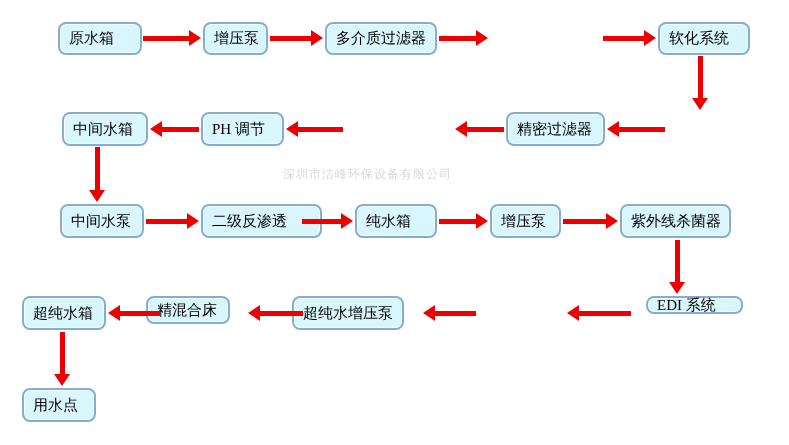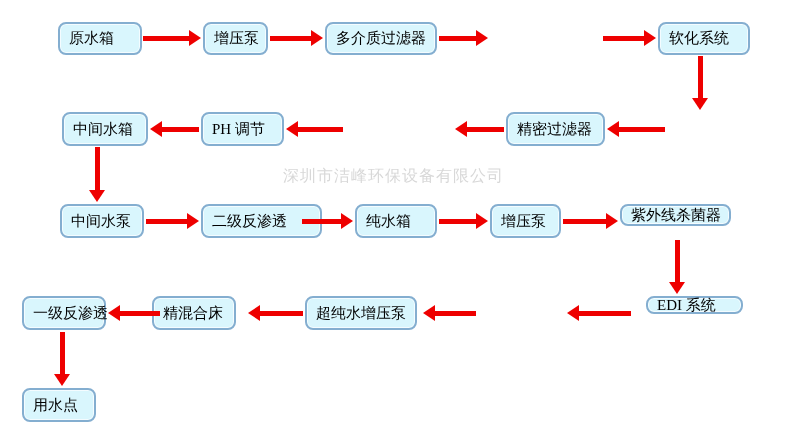--- a/index.html
+++ b/index.html
@@ -36,21 +36,21 @@
   .arr .shaft{flex:1 1 auto;height:5px;background:var(--arrow);}
   .arr .head{width:0;height:0;flex:0 0 auto;}
   .arr.right .head{border-top:8px solid transparent;border-bottom:8px solid transparent;border-left:12px solid var(--arrow);}
   .arr.left .head{border-top:8px solid transparent;border-bottom:8px solid transparent;border-right:12px solid var(--arrow);}
   .arr.down{flex-direction:column;width:16px;}
   .arr.down .shaft{width:5px;height:auto;flex:1 1 auto;}
   .arr.down .head{border-left:8px solid transparent;border-right:8px solid transparent;border-top:12px solid var(--arrow);}
   .watermark{
     position:absolute;
     left:283px;top:166px;
-    font-size:16px;
+    font-size:12px;
     letter-spacing:1px;
     color:var(--wm);
     white-space:nowrap;
     user-select:none;
   }
 </style>
 </head>
 <body>
 
 <div class="canvas">
@@ -63,26 +63,26 @@
   <div class="node" style="left:658px;top:22px;width:92px;height:33px">软化系统</div>
 
   <div class="node" style="left:506px;top:112px;width:99px;height:34px">精密过滤器</div>
   <div class="node" style="left:201px;top:112px;width:83px;height:34px">PH 调节</div>
   <div class="node" style="left:62px;top:112px;width:86px;height:34px">中间水箱</div>
 
   <div class="node" style="left:60px;top:204px;width:84px;height:34px">中间水泵</div>
   <div class="node" style="left:201px;top:204px;width:121px;height:34px">二级反渗透</div>
   <div class="node" style="left:355px;top:204px;width:82px;height:34px">纯水箱</div>
   <div class="node" style="left:490px;top:204px;width:71px;height:34px">增压泵</div>
-  <div class="node" style="left:620px;top:204px;width:111px;height:22px">紫外线杀菌器</div>
+  <div class="node" style="left:620px;top:204px;width:111px;height:34px">紫外线杀菌器</div>
 
   <div class="node" style="left:646px;top:296px;width:97px;height:18px">EDI 系统</div>
-  <div class="node" style="left:305px;top:296px;width:112px;height:34px">超纯水增压泵</div>
-  <div class="node" style="left:152px;top:296px;width:84px;height:34px">精混合床</div>
-  <div class="node" style="left:22px;top:296px;width:84px;height:34px">一级反渗透</div>
+  <div class="node" style="left:292px;top:296px;width:112px;height:34px">超纯水增压泵</div>
+  <div class="node" style="left:146px;top:296px;width:84px;height:28px">精混合床</div>
+  <div class="node" style="left:22px;top:296px;width:84px;height:34px">超纯水箱</div>
 
   <div class="node" style="left:22px;top:388px;width:74px;height:34px">用水点</div>
 
   <div class="arr h right" style="left:143px;top:30px;width:58px">
       <i class="shaft"></i>
       <i class="head"></i>
     </div>
   <div class="arr h right" style="left:270px;top:30px;width:53px">
       <i class="shaft"></i>
       <i class="head"></i>

